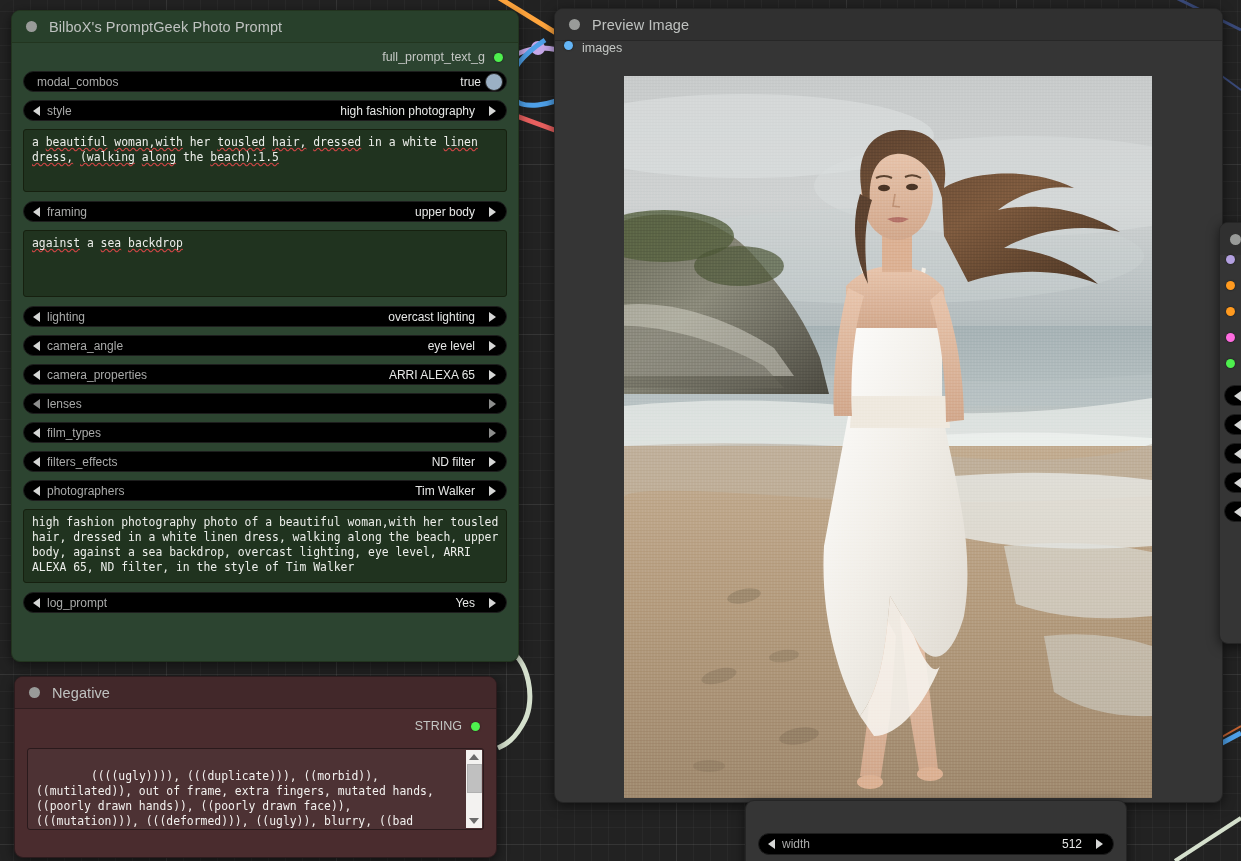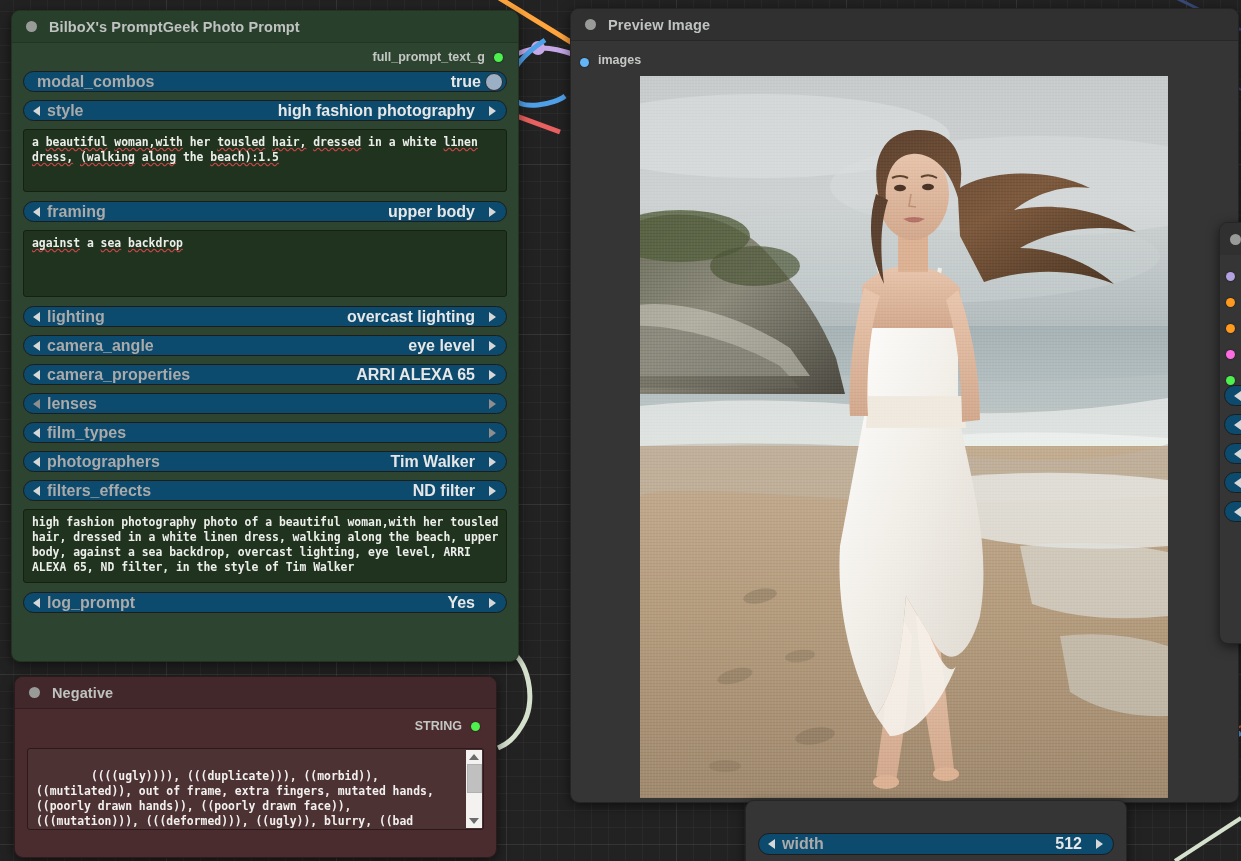--- a/index.html
+++ b/index.html
@@ -28,21 +28,20 @@
     width: 1241px; height: 861px;
     pointer-events: none;
   }
 
   
   .node {
     position: absolute;
     border-radius: 9px;
     box-shadow: 0 3px 12px rgba(0,0,0,0.55);
     overflow: hidden;
-    font-weight: bold;
   }
   .node-title {
     height: 32px;
     display: flex;
     align-items: center;
     padding-left: 14px;
     font-size: 14.5px;
     letter-spacing: .1px;
     color: #bfc2c0;
     box-sizing: border-box;
@@ -84,27 +83,27 @@
     margin-left: 9px;
     flex: none;
     box-shadow: 0 0 2px rgba(0,0,0,.6);
   }
 
   
   .widget {
     position: relative;
     height: 21px;
     margin: 0 0 8px 0;
-    background: #0c4a6e;
+    background: #000000;
     border: 1px solid #1d1d1d;
     border-radius: 11px;
     display: flex;
     align-items: center;
     box-sizing: border-box;
-    font-size: 16px;
+    font-size: 12px;
   }
   .widget .wlabel {
     color: #a9aaa9;
     flex: 1;
     white-space: nowrap;
     overflow: hidden;
   }
   .widget .wvalue {
     color: #e6e7e6;
     margin-right: 10px;
@@ -193,33 +192,33 @@
   .sb-thumb {
     width: 13px; height: 27px;
     background: #c0c0c0;
     border: 1px solid #b0b0b0;
     flex: none;
   }
   .sb-track { flex: 1; }
 
   
   #node-preview {
-    left: 570px; top: 8px;
+    left: 554px; top: 8px;
     width: 667px; height: 793px;
     background: #353535;
     border: 1px solid #252525;
   }
   #node-preview .node-title {
     background: #303030;
     border-bottom: 1px solid #272727;
   }
   .in-slot-row {
     height: 26px;
     display: flex;
-    align-items: flex-end;
+    align-items: flex-start;
     padding-left: 9px;
     font-size: 12.5px;
     color: #c4c7c4;
   }
   .in-slot-row .slot-dot { margin-left: 0; margin-right: 9px; }
   .preview-img-wrap {
     position: absolute;
     left: 69px; top: 67px;
     width: 528px; height: 722px;
     overflow: hidden;
@@ -341,29 +340,29 @@
 
       <div class="widget">
         <span class="arrow arrow-left"></span>
         <span class="wlabel">film_types</span>
         <span class="wvalue"></span>
         <span class="arrow arrow-right arrow-dim-r"></span>
       </div>
 
       <div class="widget">
         <span class="arrow arrow-left"></span>
+        <span class="wlabel">filters_effects</span>
+        <span class="wvalue">ND filter</span>
+        <span class="arrow arrow-right"></span>
+      </div>
+
+      <div class="widget">
+        <span class="arrow arrow-left"></span>
         <span class="wlabel">photographers</span>
         <span class="wvalue">Tim Walker</span>
-        <span class="arrow arrow-right"></span>
-      </div>
-
-      <div class="widget">
-        <span class="arrow arrow-left"></span>
-        <span class="wlabel">filters_effects</span>
-        <span class="wvalue">ND filter</span>
         <span class="arrow arrow-right"></span>
       </div>
 
       <div class="textarea" id="ta-full" style="height:74px">high fashion photography photo of a beautiful woman,with her tousled hair, dressed in a white linen dress, walking along the beach, upper body, against a sea backdrop, overcast lighting, eye level, ARRI ALEXA 65, ND filter, in the style of Tim Walker</div>
 
       <div class="widget">
         <span class="arrow arrow-left"></span>
         <span class="wlabel">log_prompt</span>
         <span class="wvalue">Yes</span>
         <span class="arrow arrow-right"></span>

